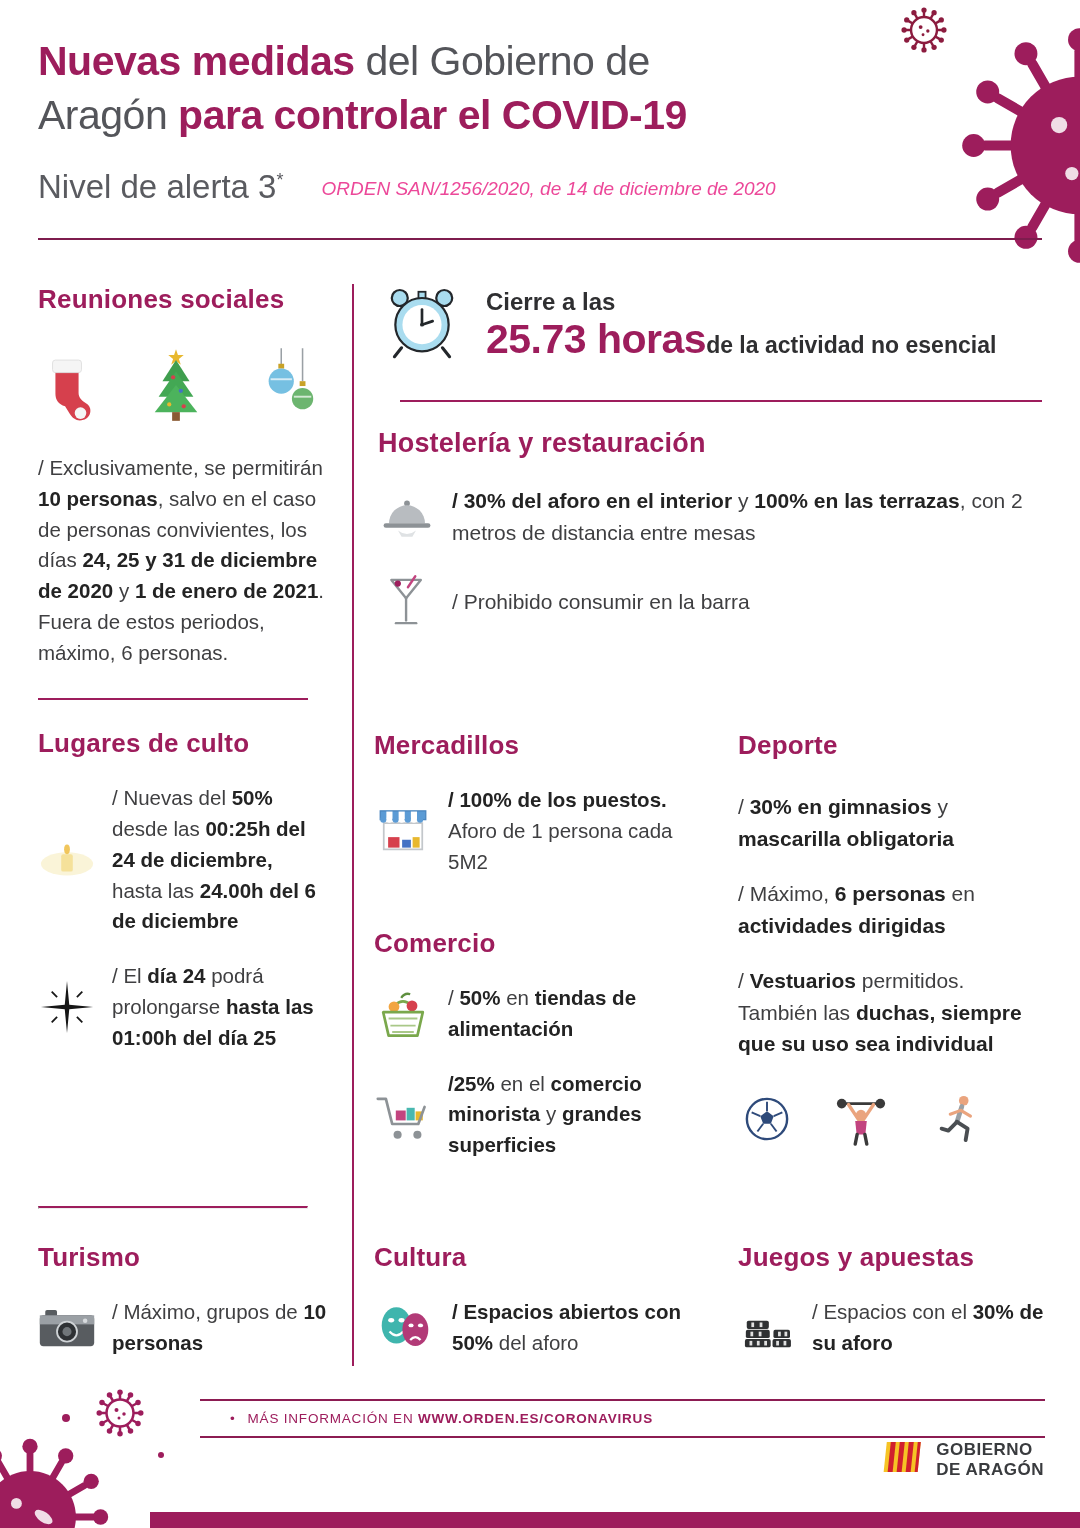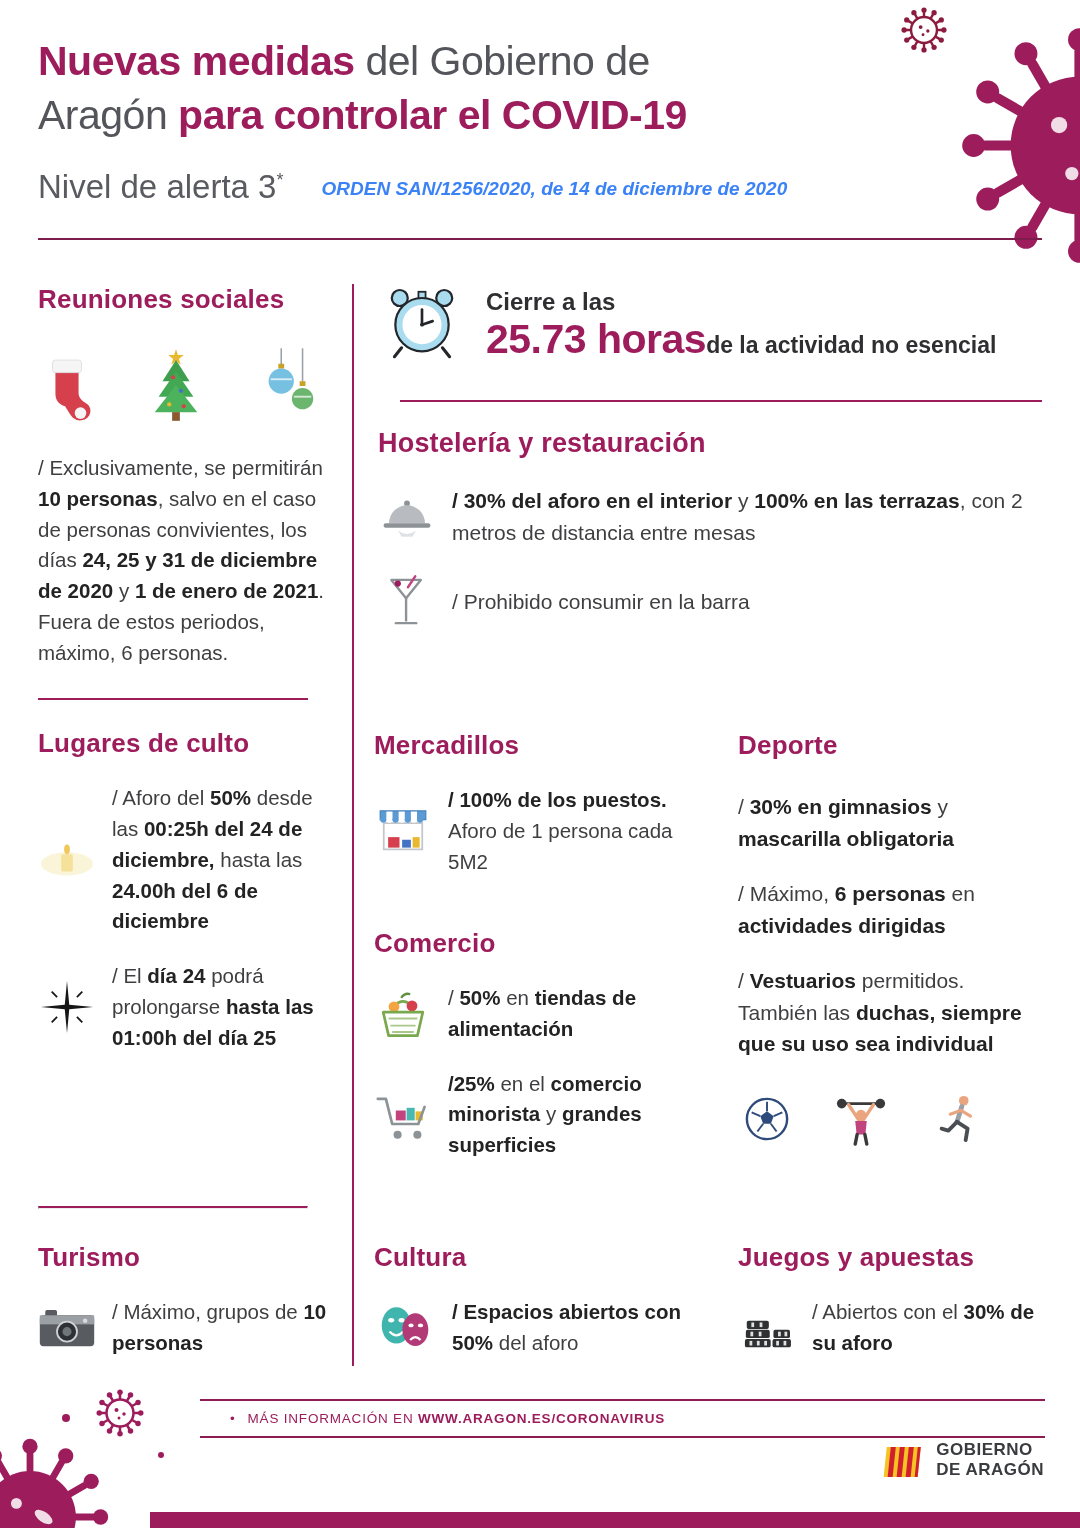--- a/index.html
+++ b/index.html
@@ -10,21 +10,21 @@
   }
   .abs{position:absolute}
 
   
   .title{left:38px;top:34px;width:870px}
   .title-line{display:block;white-space:nowrap;font-size:41px;line-height:1.32;color:#54555a;font-weight:400;letter-spacing:-0.5px}
   .title-line .run-a{color:#9d1d5c;font-weight:700}
   .alert-row{left:38px;top:168px;display:flex;align-items:flex-end;gap:38px;white-space:nowrap}
   .alert{font-size:33px;color:#5a5b60;font-weight:400}
   .alert sup{font-size:18px;vertical-align:super}
-  .order{font-size:19px;font-style:italic;font-weight:700;color:#3b82f6;padding-bottom:6px}
+  .order{font-size:19px;font-style:italic;font-weight:400;color:#ec4899;padding-bottom:6px}
   .header-rule{left:38px;top:238px;width:1004px;border-top:2.5px solid #7e1c4e}
 
   
   .sec-h{font-size:26px;font-weight:700;color:#9d1d5c;letter-spacing:.2px}
   .txt{font-size:20.5px;line-height:1.5;color:#3f3f41}
   .run-b{font-weight:700;color:#232323}
   .run-a{font-weight:700;color:#9d1d5c}
   .item{display:flex;gap:16px;margin-top:24px;align-items:center}
   .icb{flex:0 0 58px;display:flex;justify-content:center;align-items:flex-start}
   .sep{border:none;border-top:2px solid #9d1d5c;width:270px;margin-top:30px}
@@ -62,21 +62,21 @@
   .juegos{left:738px;top:1242px;width:308px}
 
   
   .info-bar{
     left:200px;top:1399px;width:845px;
     border-top:2px solid #8c1c52;border-bottom:2px solid #8c1c52;
     padding:10px 0 10px 30px;display:flex;align-items:center;gap:12px;
     color:#9d1d5c;font-size:13.5px;letter-spacing:.8px;
   }
   .info-url{font-weight:700}
-  .logo{right:36px;top:1440px;display:flex;align-items:flex-end;gap:10px}
+  .logo{right:36px;top:1440px;display:flex;align-items:flex-start;gap:10px}
   .logo-text{font-size:17px;font-weight:700;color:#393b3e;line-height:1.15;letter-spacing:.5px}
   .bottom-bar{left:150px;right:0;bottom:0;height:16px;background:#9d1d5c}
 
   
   .virus-big-tr{left:952px;top:18px}
   .virus-small-tr{left:900px;top:6px}
   .virus-small-bl{left:95px;top:1388px}
   .virus-big-bl{left:-55px;top:1432px}
   .dot-a{left:62px;top:1414px;width:8px;height:8px;border-radius:50%;background:#9d1d5c}
   .dot-b{left:158px;top:1452px;width:6px;height:6px;border-radius:50%;background:#9d1d5c}
@@ -213,21 +213,21 @@
     <h2 class="sec-h h-culto">Lugares de culto</h2>
 
     <div class="item">
       <span class="icb">
         <svg width="58" height="44" viewBox="0 0 60 44">
           <ellipse cx="30" cy="26" rx="27" ry="12" fill="#f6e9b2" opacity="0.5"></ellipse>
           <rect x="24" y="16" width="12" height="18" rx="2" fill="#f3dd8f" opacity="0.85"></rect>
           <ellipse cx="30" cy="11" rx="3" ry="5" fill="#f0c04a" opacity="0.9"></ellipse>
         </svg>
       </span>
-      <p class="txt"><span>/ Aforo del </span><span class="run-b">50%</span><span> desde las </span><span class="run-b">00:25h del 24 de diciembre,</span><span> hasta las </span><span class="run-b">24.00h del 6 de diciembre</span></p>
+      <p class="txt"><span>/ Nuevas del </span><span class="run-b">50%</span><span> desde las </span><span class="run-b">00:25h del 24 de diciembre,</span><span> hasta las </span><span class="run-b">24.00h del 6 de diciembre</span></p>
     </div>
 
     <div class="item">
       <span class="icb">
         <svg width="54" height="54" viewBox="0 0 60 60">
           <path d="M30 1 L32.5 27.5 L59 30 L32.5 32.5 L30 59 L27.5 32.5 L1 30 L27.5 27.5 Z" fill="#161616"></path>
           <line x1="13" y1="13" x2="19" y2="19" stroke="#161616" stroke-width="2"></line>
           <line x1="47" y1="13" x2="41" y2="19" stroke="#161616" stroke-width="2"></line>
           <line x1="13" y1="47" x2="19" y2="41" stroke="#161616" stroke-width="2"></line>
           <line x1="47" y1="47" x2="41" y2="41" stroke="#161616" stroke-width="2"></line>
@@ -450,27 +450,27 @@
               <rect x="19" y="29" width="3" height="5"></rect>
             <rect x="11" y="19" width="3" height="5"></rect>
               <rect x="20" y="19" width="3" height="5"></rect>
             <rect x="38" y="39" width="3" height="5"></rect>
               <rect x="46" y="39" width="3" height="5"></rect>
             <rect x="40" y="29" width="3" height="5"></rect>
               <rect x="47" y="29" width="3" height="5"></rect>
           </g>
         </svg>
       </span>
-      <p class="txt"><span>/ Abiertos con el </span><span class="run-b">30% de su aforo</span></p>
+      <p class="txt"><span>/ Espacios con el </span><span class="run-b">30% de su aforo</span></p>
     </div>
   </section>
 
   <div class="abs info-bar">
     <span>•</span>
-    <span><span>MÁS INFORMACIÓN EN </span><span class="info-url">WWW.ARAGON.ES/CORONAVIRUS</span></span>
+    <span><span>MÁS INFORMACIÓN EN </span><span class="info-url">WWW.ORDEN.ES/CORONAVIRUS</span></span>
   </div>
 
   <svg class="abs virus-small-bl" width="50" height="50" viewBox="0 0 100 100">
     <g stroke="#9d1d5c" stroke-width="5" stroke-linecap="round">
       <line x1="50" y1="50" x2="87" y2="50"></line>
         <line x1="50" y1="50" x2="82" y2="68.5"></line>
       <line x1="50" y1="50" x2="68.5" y2="82"></line>
         <line x1="50" y1="50" x2="50" y2="87"></line>
       <line x1="50" y1="50" x2="31.5" y2="82"></line>
         <line x1="50" y1="50" x2="18" y2="68.5"></line>

